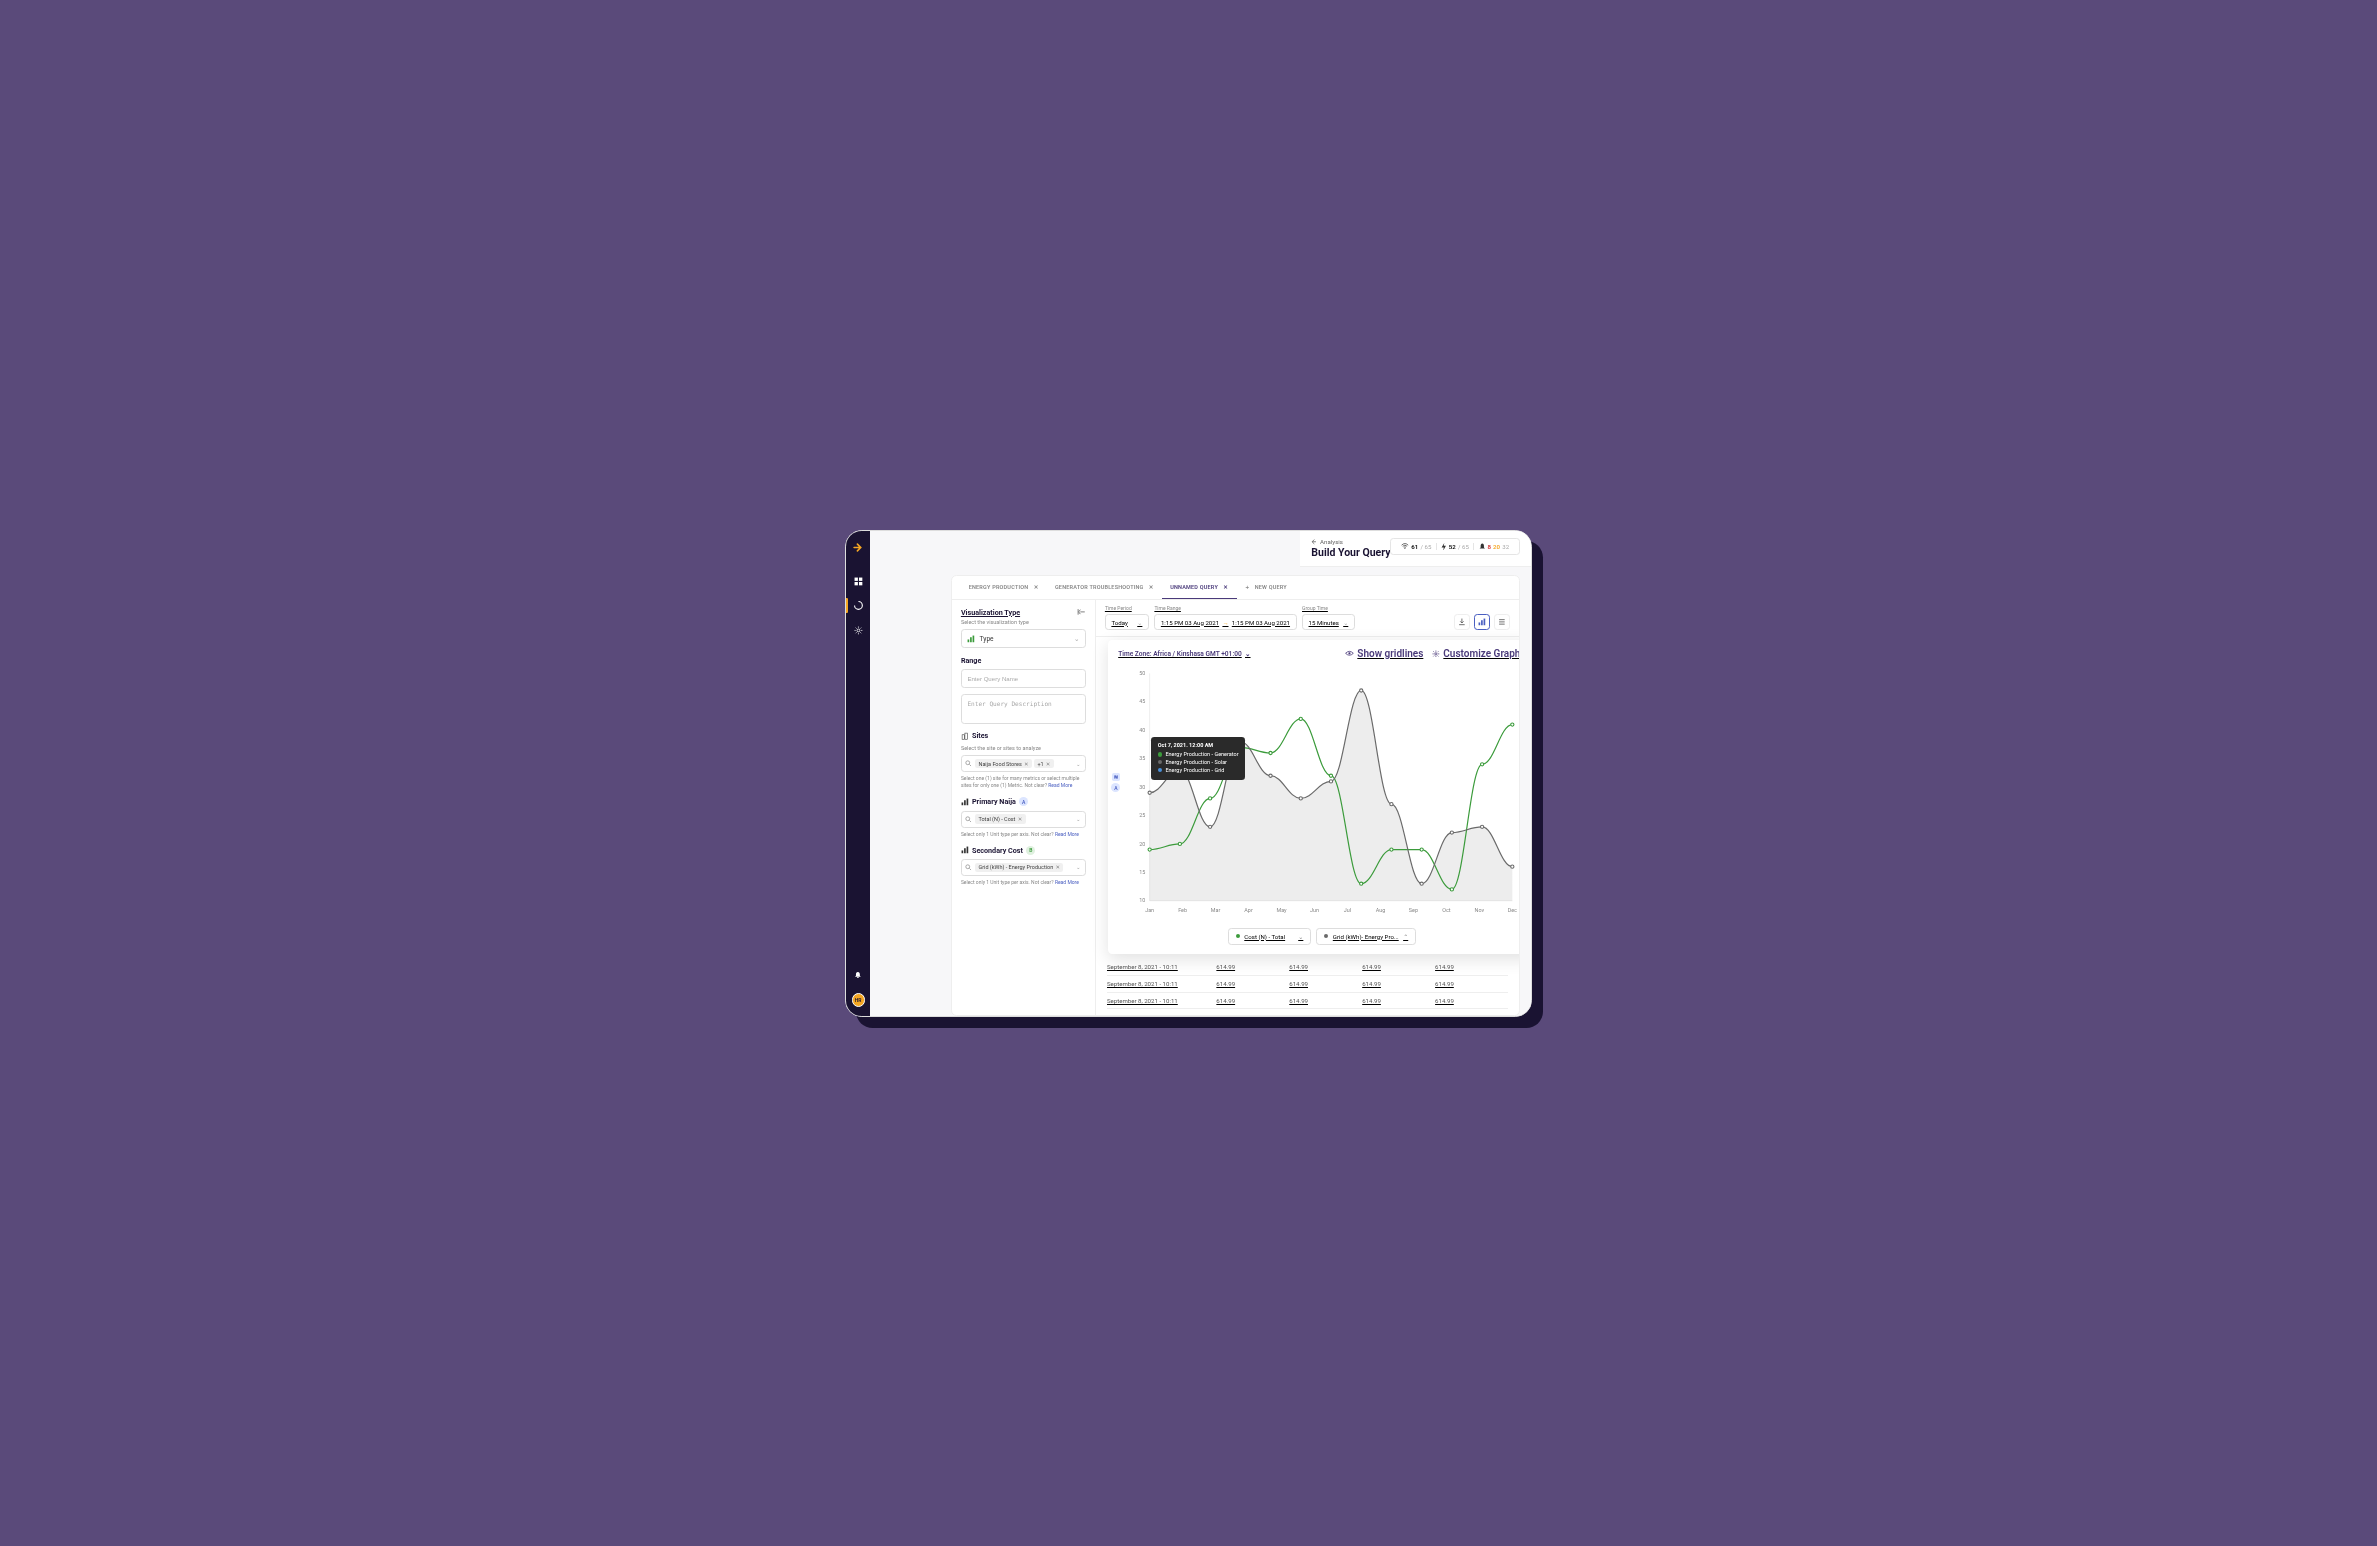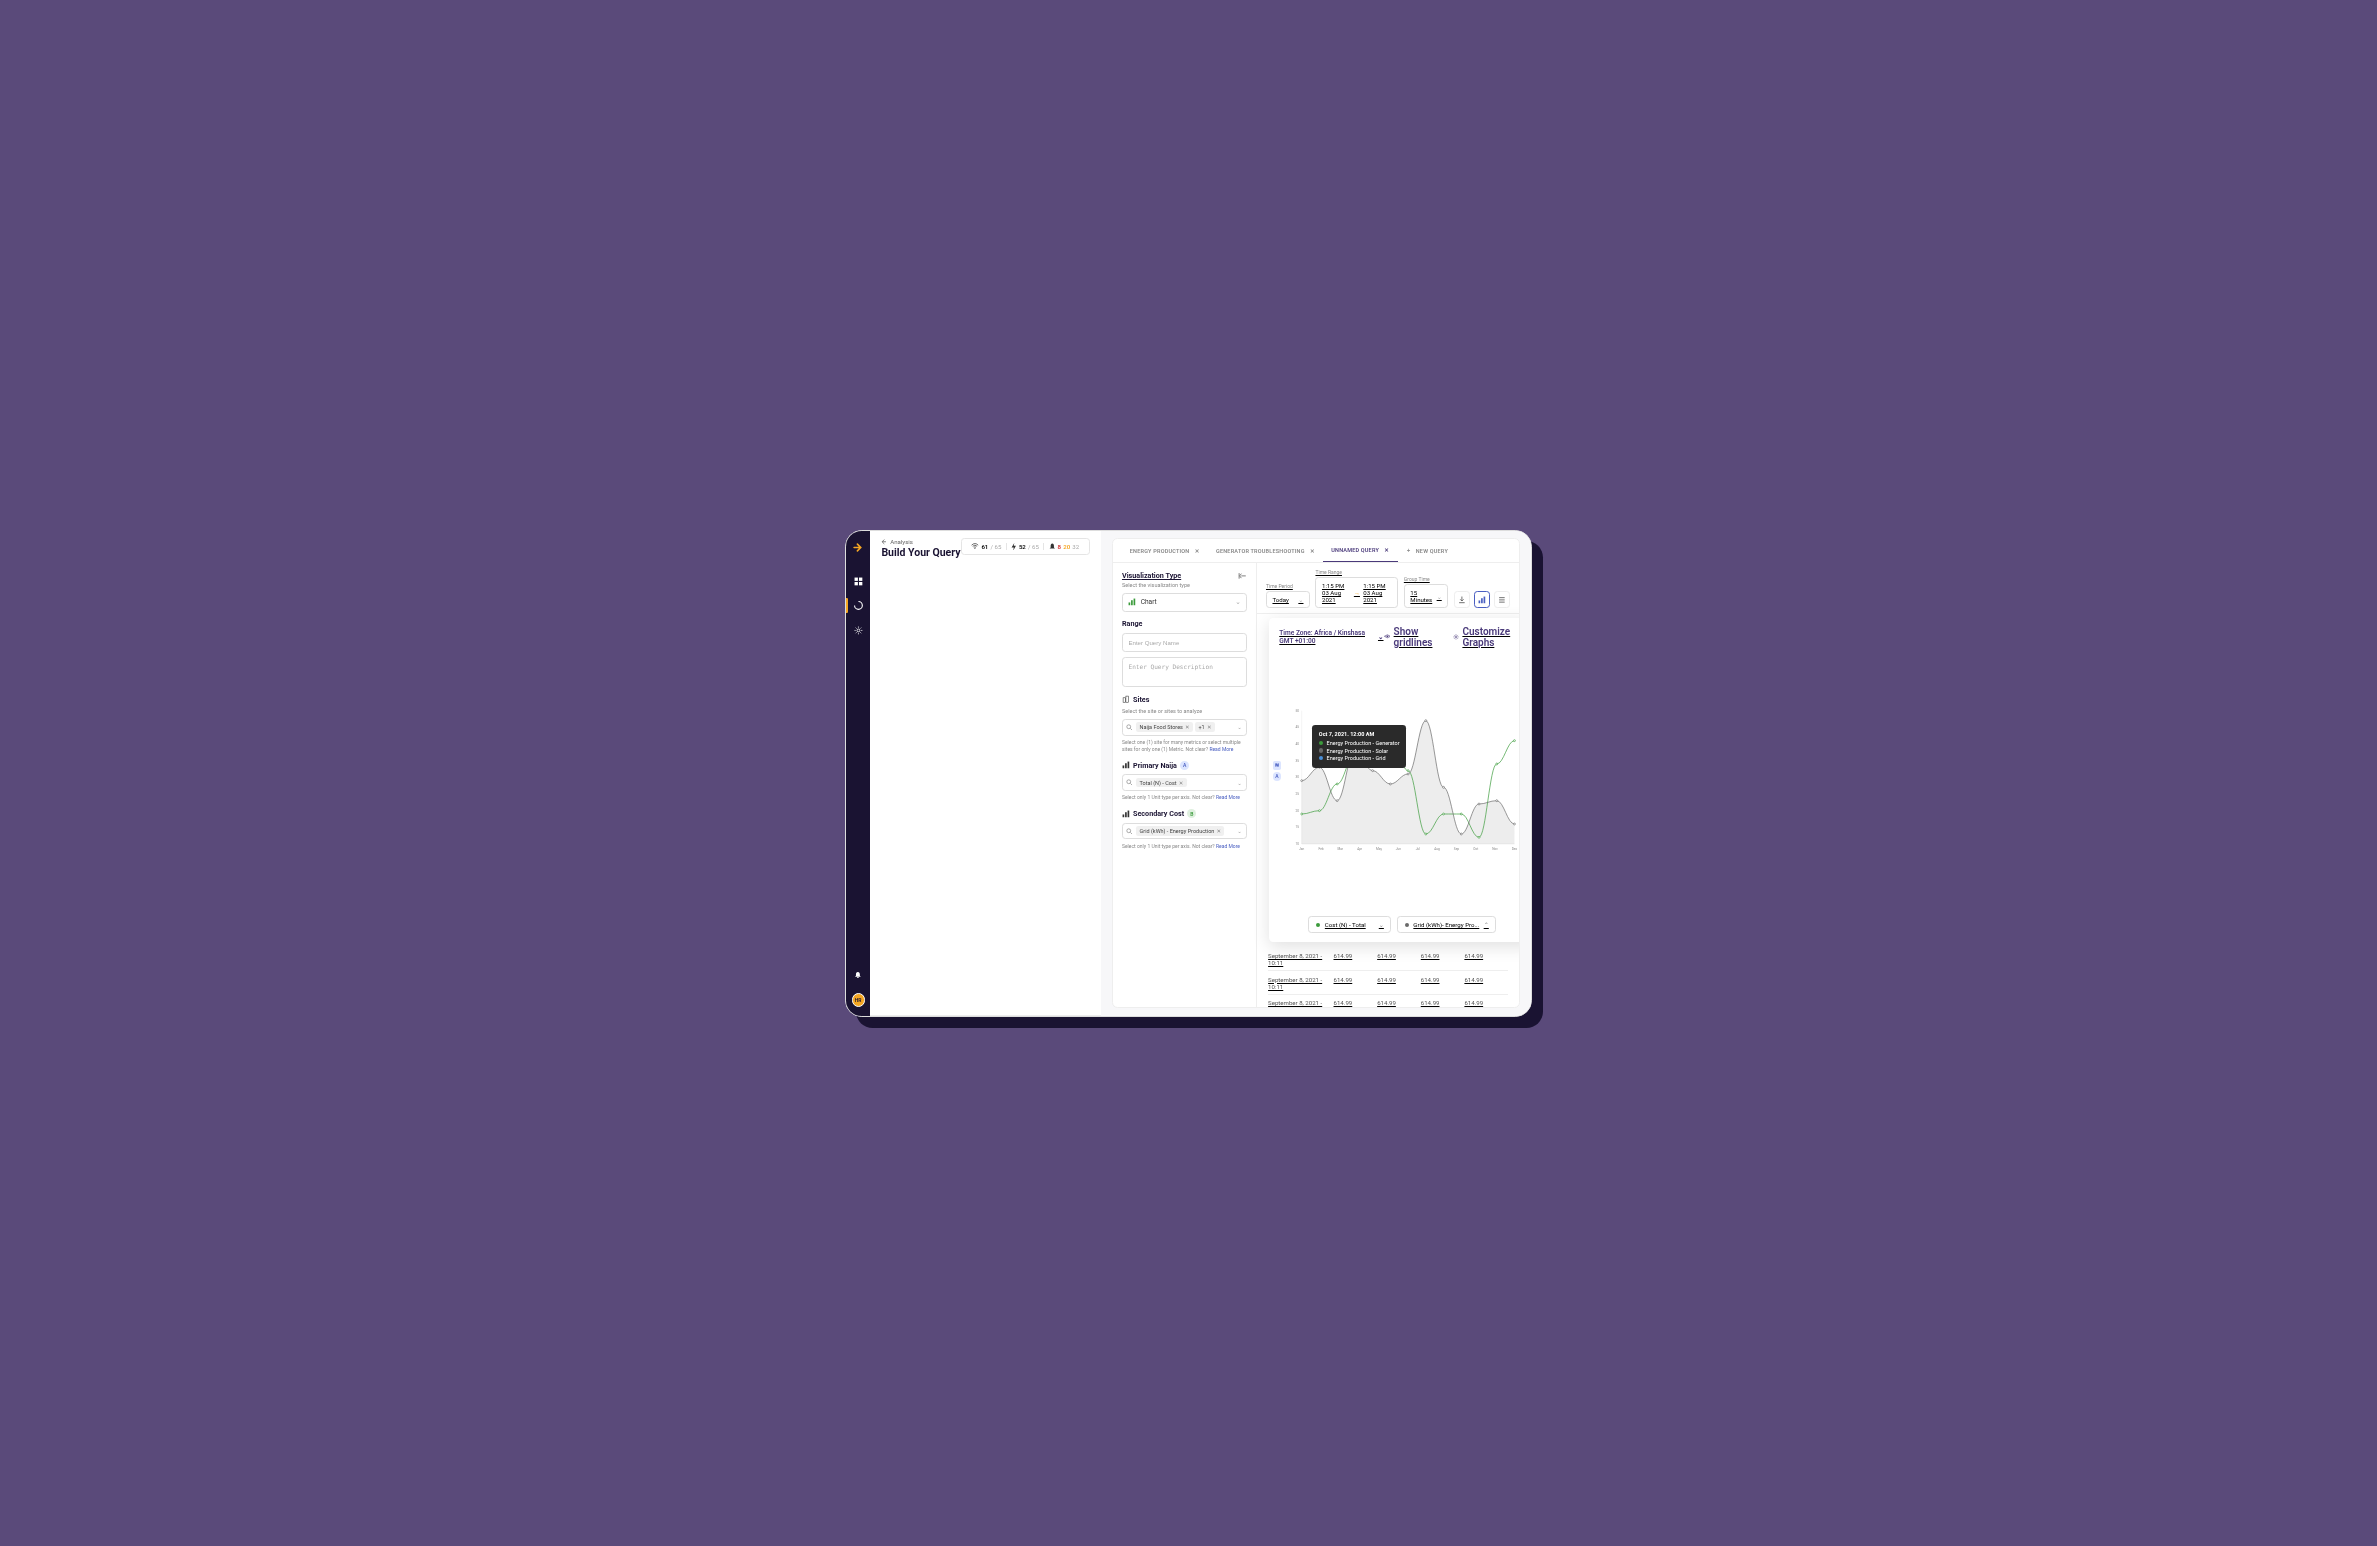--- a/index.html
+++ b/index.html
@@ -6,21 +6,21 @@
 body { font-family: -apple-system, BlinkMacSystemFont, "Segoe UI", Roboto, sans-serif; background: #5a4a7a; display: flex; align-items: center; justify-content: center; min-height: 100vh; padding: 22px; }
 .outer { position: relative; }
 .shadow-frame { position: absolute; top: 11px; left: 11px; right: -11px; bottom: -11px; background: #1a1332; border-radius: 16.6px; z-index: 0; }
 .window { position: relative; width: 687px; height: 487px; background: #fff; border-radius: 16.6px; overflow: hidden; z-index: 1; display: flex; border: 0.6px solid #ddd; }
 .sidebar { width: 24.4px; background: #1a1332; display: flex; flex-direction: column; align-items: center; padding-top: 11px; position: relative; }
 .sidebar-logo { width: 11px; height: 11px; margin-bottom: 16.6px; }
 .sidebar-item { width: 24.4px; height: 24.4px; display: flex; align-items: center; justify-content: center; color: #fff; cursor: pointer; position: relative; }
 .sidebar-item.active::before { content: ''; position: absolute; left: 0; top: 4.4px; bottom: 4.4px; width: 1.7px; background: #f5a623; border-radius: 0 1.1px 1.1px 0; }
 .sidebar-bottom { position: absolute; bottom: 8.9px; display: flex; flex-direction: column; align-items: center; gap: 6.6px; }
 .sidebar-avatar { width: 13.3px; height: 13.3px; border-radius: 50%; background: #f5a623; color: #1a1332; font-size: 5px; font-weight: 600; display: flex; align-items: center; justify-content: center; border: 1.1px solid #fff; }
-.main { flex: 1; display: flex; flex-direction: row; background: #f7f7f9; }
+.main { flex: 1; display: flex; flex-direction: column; background: #f7f7f9; align-items: flex-end; }
 .header { background: #fff; padding: 7.8px 11px 6.6px; border-bottom: 0.6px solid #eee; display: flex; align-items: flex-start; justify-content: space-between; }
 .header-left { }
 .breadcrumb { font-size: 6.1px; color: #666; display: flex; align-items: center; gap: 3.3px; margin-bottom: 1.1px; cursor: pointer; }
 .page-title { font-size: 10.5px; font-weight: 700; color: #1a1332; }
 .status-bar { display: flex; align-items: center; gap: 0; border: 0.6px solid #e5e5e5; border-radius: 3.3px; padding: 3.3px 5.5px; font-size: 6.1px; }
 .status-item { display: flex; align-items: center; gap: 2.2px; padding: 0 4.4px; border-right: 0.6px solid #e5e5e5; }
 .status-item:last-child { border-right: none; }
 .status-item .val { font-weight: 600; }
 .status-item .max { color: #aaa; }
 .red { color: #d32f2f; font-weight: 600; }
@@ -202,21 +202,21 @@
             </div>
             <div class="hint">Select the visualization type</div>
             <div class="select-box">
               <span class="icon-chart">
                     <svg width="7.8" height="7.8" viewBox="0 0 14 14">
                       <rect x="1" y="8" width="3" height="5" fill="#3b9b3b"></rect>
                       <rect x="5.5" y="4" width="3" height="9" fill="#3b9b3b"></rect>
                       <rect x="10" y="1" width="3" height="12" fill="#3b9b3b"></rect>
                     </svg>
                   </span>
-              <span>Chart</span>
+              <span>Type</span>
               <span class="chev">⌄</span>
             </div>
 
             <div class="section-title">Range</div>
             <input class="input-box" placeholder="Enter Query Name" style="">
             <textarea class="input-box" placeholder="Enter Query Description" style=""></textarea>
 
             <div class="section-title">
               <svg width="7.8" height="7.8" viewBox="0 0 14 14">
                     <rect x="2" y="5" width="4" height="8" fill="none" stroke="#333"></rect>

